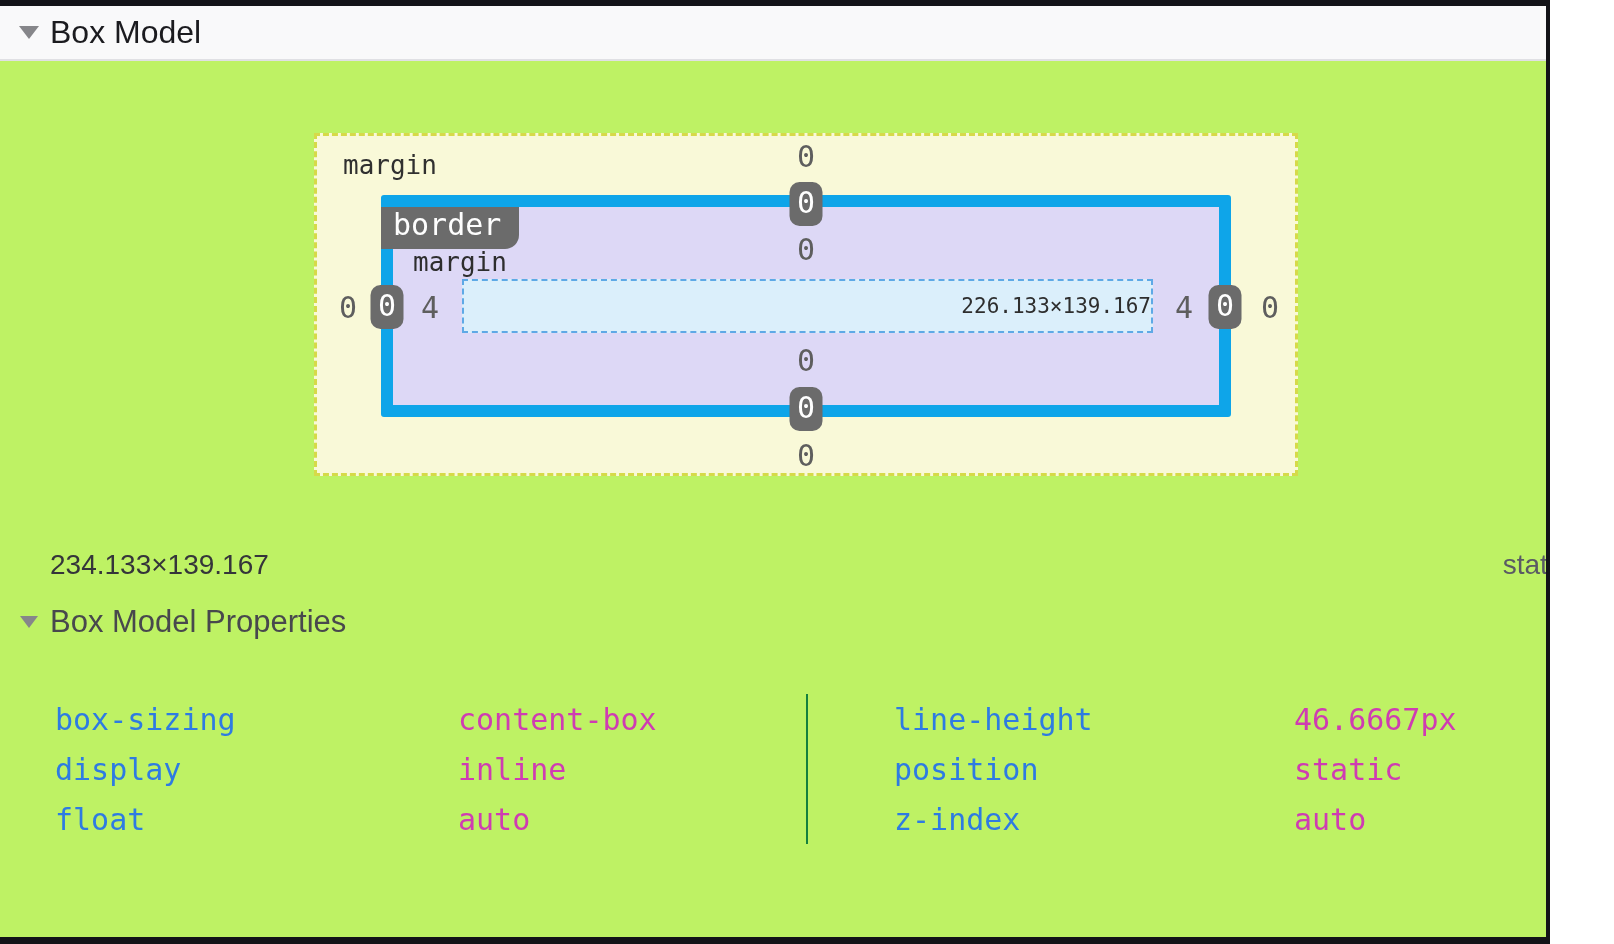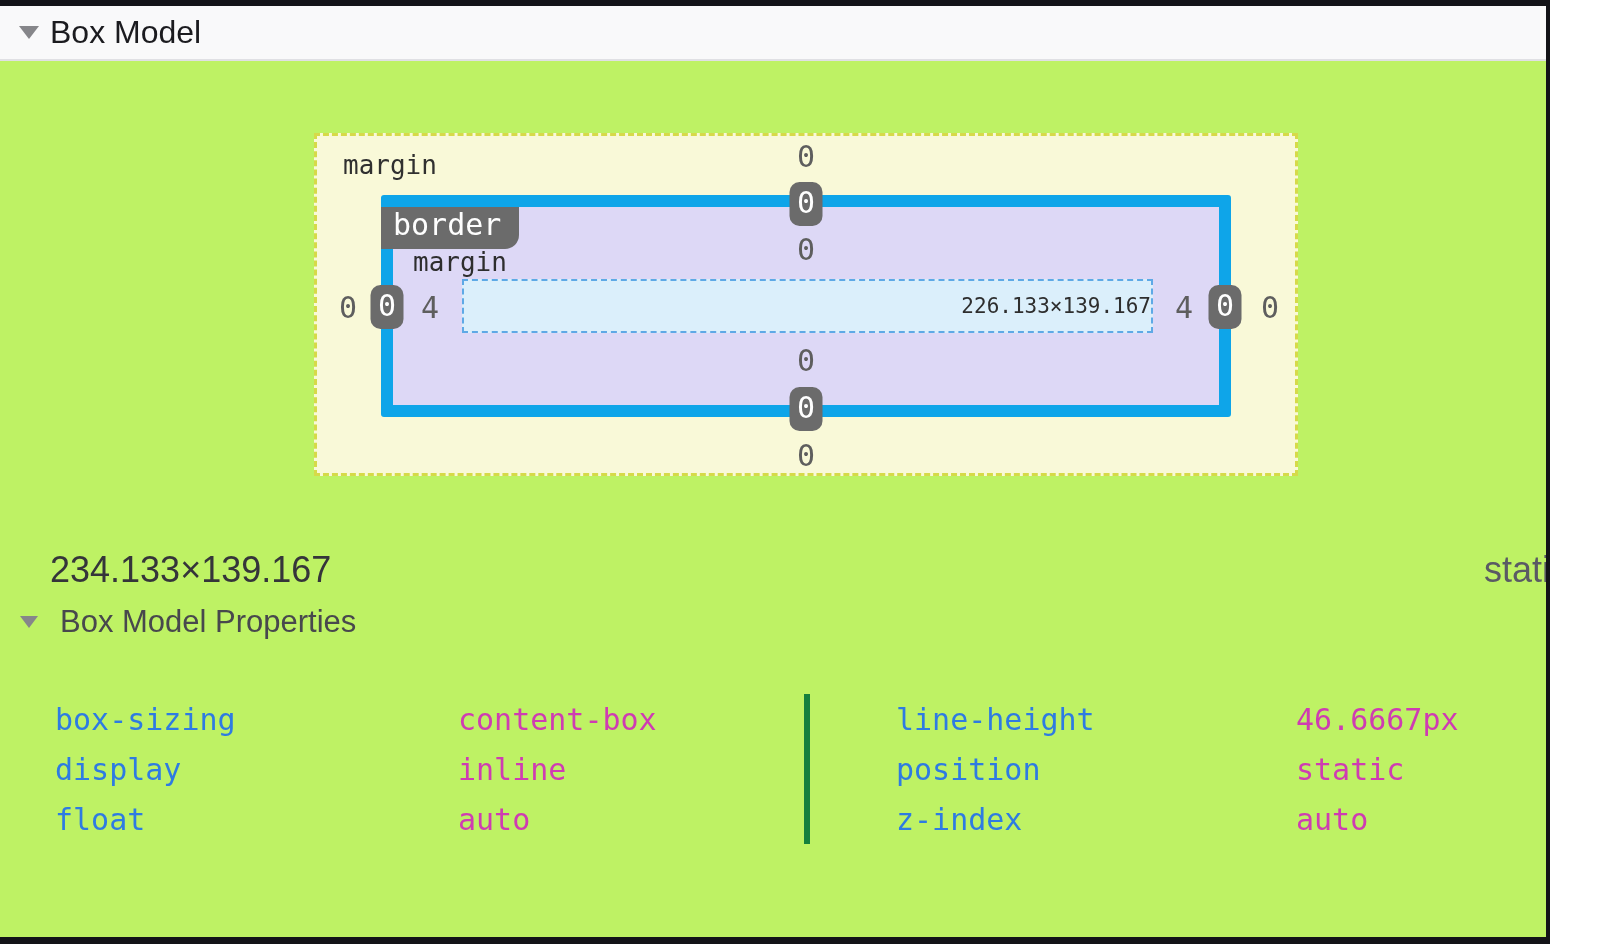--- a/index.html
+++ b/index.html
@@ -57,37 +57,37 @@
   .bm-badge{
     position:absolute;transform:translate(-50%,-50%);z-index:5;
     background:#6b6b6b;color:#ffffff;font-size:30px;line-height:42px;
     width:33px;height:44px;text-align:center;border-radius:10px;cursor:pointer;
   }
 
   
   .size-row{
     position:absolute;left:50px;top:549px;width:1518px;
     display:flex;justify-content:space-between;align-items:center;
-    font-size:36px;
+    font-size:28px;
   }
   .el-size{color:#35353a;}
   .el-position{color:#5a5a64;}
 
   
   .props-header{
-    position:absolute;left:20px;top:604px;display:flex;align-items:center;cursor:pointer;gap:10px;
+    position:absolute;left:20px;top:604px;display:flex;align-items:center;cursor:pointer;
   }
   .props-header .tri{border-left-width:9px;border-right-width:9px;border-top-width:12px;}
   .props-title{margin-left:12px;font-size:31px;color:#48484d;}
   .props{
     position:absolute;left:0;top:694px;width:1614px;display:flex;
     font-size:30px;
   }
   .props-col{width:807px;}
-  .props-col.second{border-left:6px solid #15803d;}
+  .props-col.second{border-left:2px solid #15803d;}
   .prop-row{height:50px;display:flex;align-items:center;}
   .props-col.first .prop-row{padding-left:55px;}
   .props-col.second .prop-row{padding-left:86px;}
   .prop-name{color:#2e7be2;width:403px;flex:0 0 auto;}
   .props-col.second .prop-name{width:400px;}
   .prop-value{color:#cf3cb2;}
 </style>
 </head>
 <body>
 

